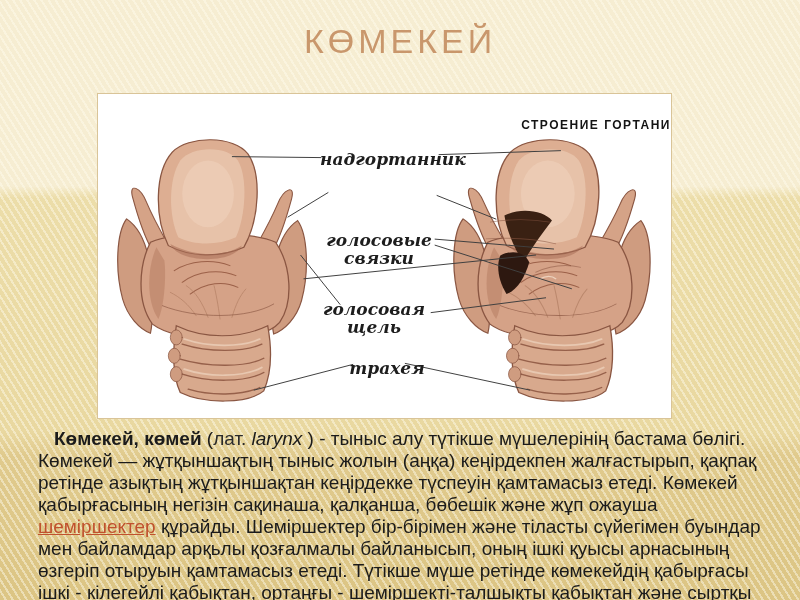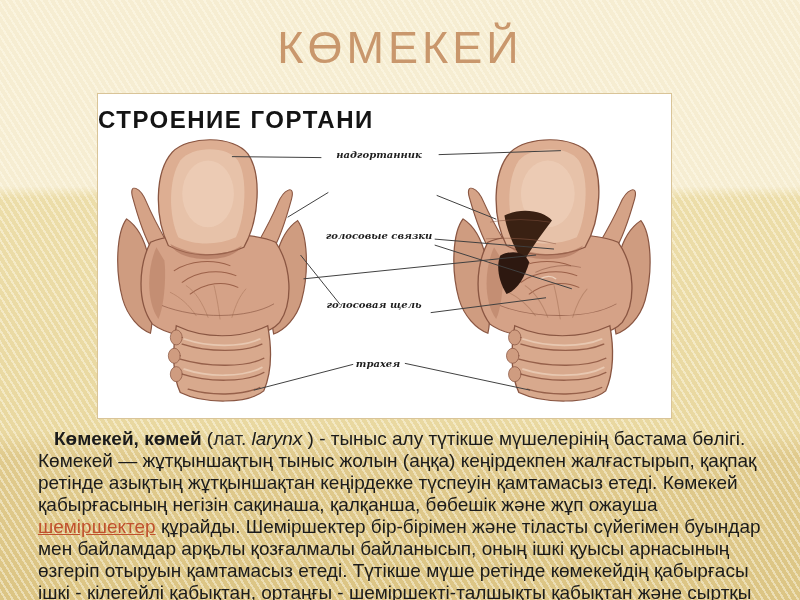--- a/index.html
+++ b/index.html
@@ -11,43 +11,43 @@
       repeating-linear-gradient(58deg,
         rgba(255,253,242,0) 0px, rgba(255,253,242,0) 4px,
         rgba(255,252,238,0.45) 4px, rgba(255,252,238,0.45) 6px),
       linear-gradient(180deg,
         #f6edd2 0%, #f6edd2 31%,
         #ecdda9 33%, #e9d8a0 72%,
         #e0ca8d 76%, #dcc584 100%);
   }
   .title {
     position:absolute; top:22px; left:0; width:100%; margin:0;
-    text-align:center; font-size:45px; font-weight:400;
+    text-align:center; font-size:34px; font-weight:400;
     letter-spacing:4px; color:#c9976c;
   }
   .figure {
     position:absolute; left:97px; top:93px; width:575px; height:326px;
     margin:0; background:#ffffff; border:1px solid #d9c498; box-sizing:border-box;
   }
   .fig-title {
-    position:absolute; top:12px; left:0; width:100%;
-    text-align:left; font-weight:700; font-size:24px;
+    position:absolute; top:24px; left:0; width:100%;
+    text-align:right; font-weight:700; font-size:12px;
     letter-spacing:1.5px; color:#141414;
   }
   .diagram { position:absolute; left:0; top:0; width:100%; height:100%; }
   .fig-label {
     position:absolute; font-family:"DejaVu Serif", serif; font-style:italic;
-    font-size:10px; font-weight:600; color:#1d1d1d; text-align:center;
+    font-size:17px; font-weight:600; color:#1d1d1d; text-align:center;
     line-height:1.08;
   }
   .lbl-epiglottis { left:222px; top:56px;  width:118px; }
   .lbl-thyroid    { left:226px; top:82px;  width:112px; }
   .lbl-vocal      { left:226px; top:137px; width:110px; }
   .lbl-glottis    { left:220px; top:206px; width:112px; }
-  .lbl-trachea    { left:232px; top:265px; width:96px;  }
+  .lbl-trachea    { left:241px; top:265px; width:96px;  }
   .bodytext {
     position:absolute; left:38px; top:428px; width:732px; margin:0;
     font-size:19px; line-height:1.16; color:#1b1b1b;
   }
   .b  { font-weight:700;margin-left:16px; }
   .it { font-style:italic;margin-top:32px; }
   .link-dark { color:#2a2a2a; cursor:pointer; }
   .link-red  { color:#c0512e; text-decoration:underline; cursor:pointer;text-align:center; }
 </style>
 </head>

